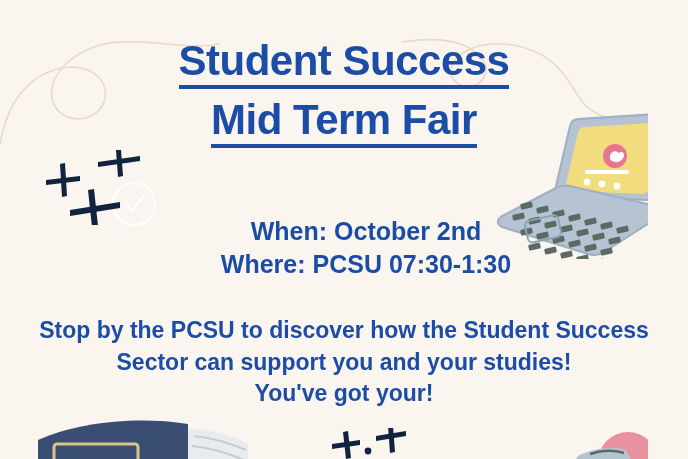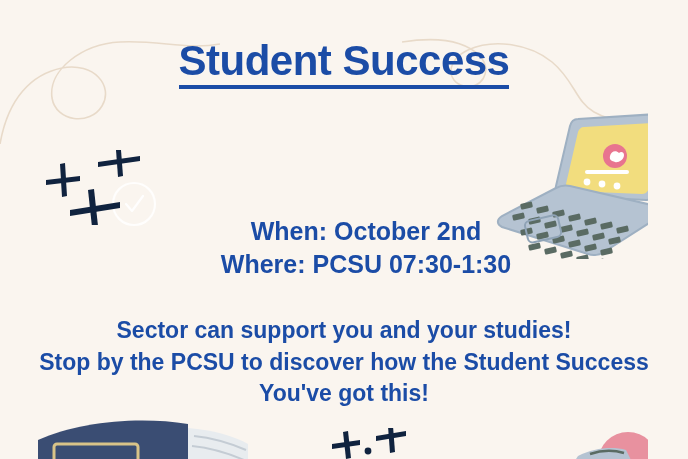--- a/index.html
+++ b/index.html
@@ -240,26 +240,27 @@
 
   <svg id="corner-object" viewBox="0 0 132 42">
     <circle cx="72" cy="42" r="30" fill="#e8919f"></circle>
     <path d="M22,36 C38,28 56,26 70,30 L76,42 L18,42 Z" fill="#b5c3d2"></path>
     <path d="M34,34 C46,30 58,30 68,33" fill="none" stroke="#5a6b63" stroke-width="2.5"></path>
   </svg>
 
   <div id="title-block">
     <div class="title-line" id="title-line-1">Student Success</div>
     <br>
+    <div class="title-line" id="title-line-2">Mid Term Fair</div>
   </div>
 
   <div id="details-block">
     <div class="detail-line">When: October 2nd</div>
     <div class="detail-line">Where: PCSU 07:30-1:30</div>
   </div>
 
   <div id="body-block">
+    <div class="body-line">Stop by the PCSU to discover how the Student Success</div>
     <div class="body-line">Sector can support you and your studies!</div>
-    <div class="body-line">Stop by the PCSU to discover how the Student Success</div>
-    <div class="body-line">You've got this!</div>
+    <div class="body-line">You've got your!</div>
   </div>
 
 </div>
 
 </body></html>

